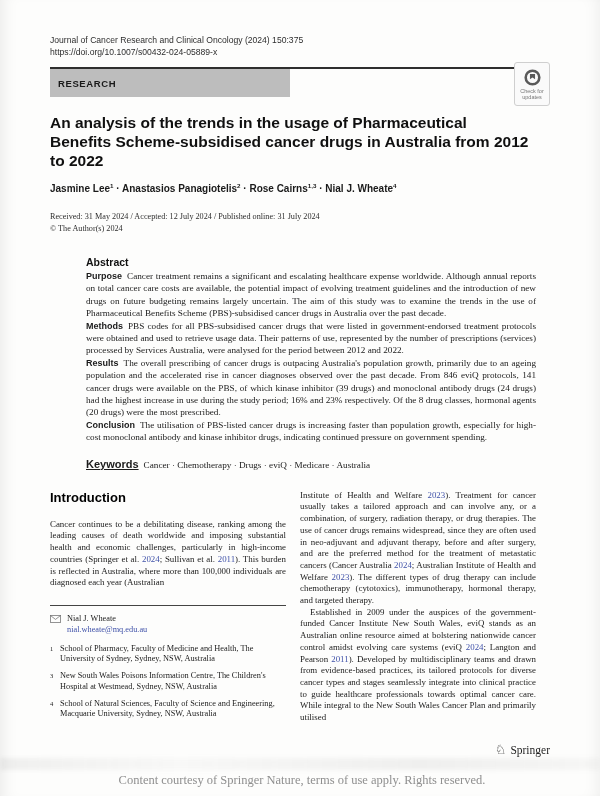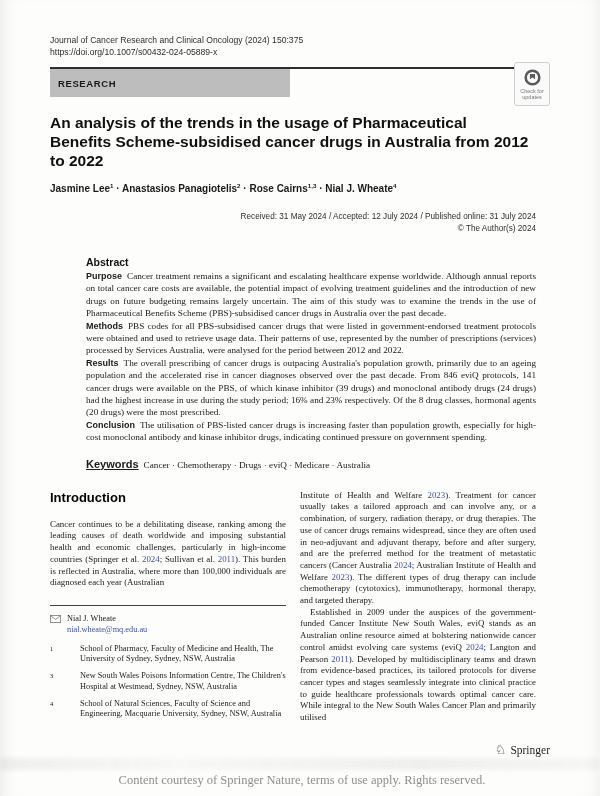--- a/index.html
+++ b/index.html
@@ -57,22 +57,22 @@
     font-family: "Liberation Sans", sans-serif;
     font-weight: bold; font-size: 15.5px; line-height: 19px;
     color: #101010; max-width: 480px;
   }
   .author-line {
     margin-top: 13px;
     font-family: "Liberation Sans", sans-serif;
     font-weight: bold; font-size: 10px; color: #1a1a1a;
   }
   .meta-line {
-    font-family: Liberation Sans, sans-serif;
-    font-size: 8.2px; line-height: 11.5px; color: #2e2e2e; text-align: right;
+    font-family: Liberation Serif, serif;
+    font-size: 8.2px; line-height: 11.5px; color: #2e2e2e;
   }
   .meta-block { margin-top: 17px; }
 
   
   .abstract { margin-top: 22px; margin-left: 36px; }
   .abstract-heading {
     font-family: "Liberation Sans", sans-serif;
     font-weight: bold; font-size: 10.5px; color: #111;
     margin-bottom: 2px;
   }
@@ -112,21 +112,21 @@
     border: none; border-top: 1px solid #444;
     margin: 16px 0 8px 0;
   }
   .correspondence {
     display: flex; gap: 6px;
     font-size: 8.3px; line-height: 10.8px;
   }
   .env-icon { flex: 0 0 auto; margin-top: 1px; color: #666; }
   .affiliations { margin-top: 8px; }
   .aff-row {
-    display: flex; gap: 20px;
+    display: flex; gap: 0;
     font-size: 8.3px; line-height: 10.8px;
     margin-bottom: 6px;
   }
   .aff-sup {
     flex: 0 0 10px; font-size: 6.5px; vertical-align: super;
     padding-top: 0px;
   }
   .aff-text { flex: 1; }
 
   

